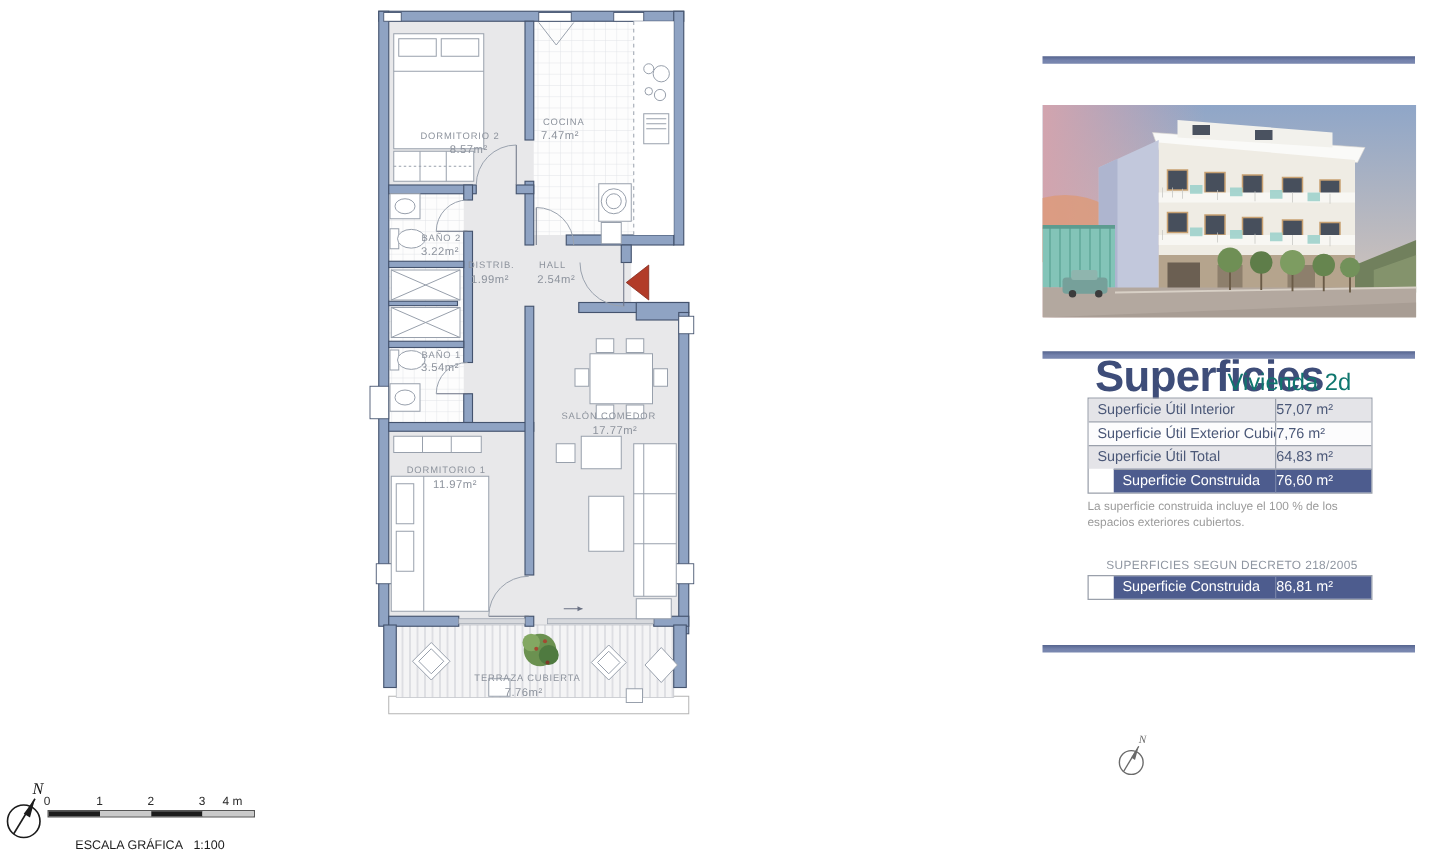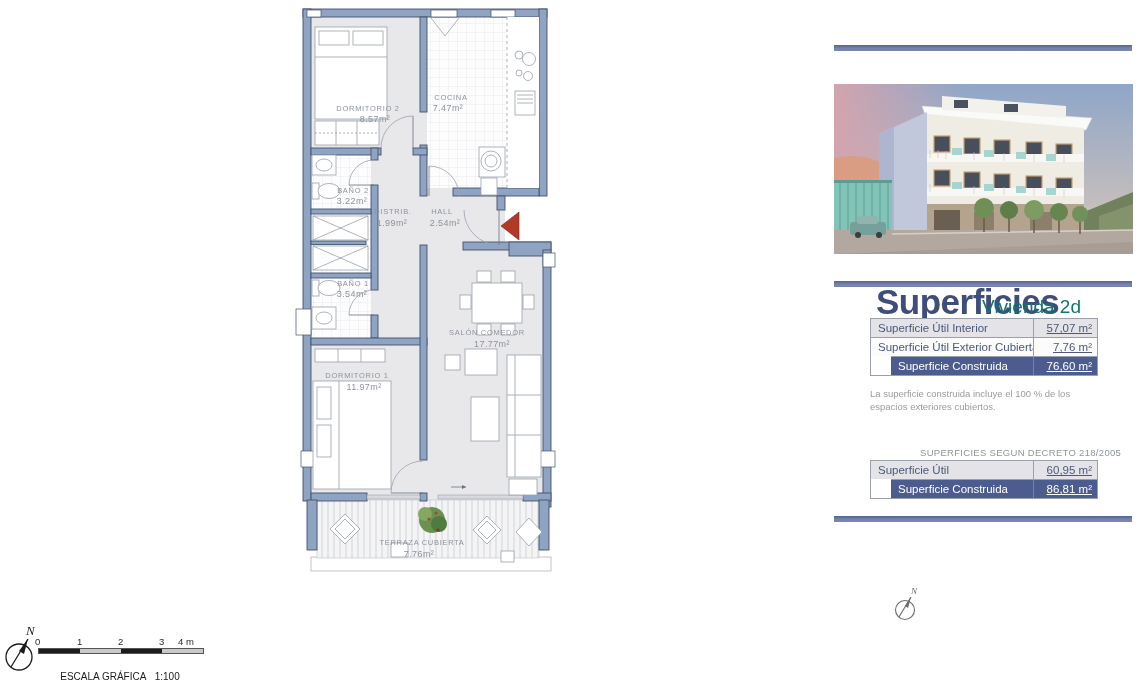--- a/index.html
+++ b/index.html
@@ -30,31 +30,31 @@
 
   .area-table{
     position:absolute;left:870px;width:226px;
     border:1px solid #9aa0ab;font-size:11.5px;color:#4b5878;
   }
   #main-table{top:318px;}
   #decree-table{top:460px;}
   .trow{display:flex;height:18px;line-height:18px;}
   .trow + .trow{border-top:1px solid #9aa0ab;}
   .trow .lbl{flex:1;padding-left:7px;white-space:nowrap;overflow:hidden;}
-  .trow .val{width:58px;text-align:right;padding-right:5px;border-left:1px solid #9aa0ab;text-decoration:underline;}
+  .trow .val{width:58px;padding-right:18px;border-left:1px solid #9aa0ab;}
   .row-grey{background:#e4e4e8;}
   .row-white{background:#fcfcfd;}
   .row-dark{background:#4d5c8e;color:#ffffff;margin-left:20px;}
   .row-dark .val{border-left-color:#7682a8;}
 
   #panel-note{
-    left:870px;top:387px;width:240px;font-size:9.5px;color:#9b9b9b;line-height:1.4;
+    left:870px;top:399px;width:240px;font-size:9.5px;color:#9b9b9b;line-height:1.4;
   }
   #decree-title{
-    left:920px;top:447px;font-size:9.5px;color:#8f96a1;letter-spacing:0.3px;
+    left:885px;top:447px;font-size:9.5px;color:#8f96a1;letter-spacing:0.3px;
   }
 
   
   #floorplan{left:295px;top:5px;width:266px;height:570px;}
   .room-label{fill:#8d939d;font-size:7.5px;letter-spacing:0.7px;text-anchor:middle;
     font-family:"Liberation Sans", sans-serif;}
   .room-area{fill:#8d939d;font-size:9px;letter-spacing:0.4px;text-anchor:middle;
     font-family:"Liberation Sans", sans-serif;}
 
   
@@ -403,35 +403,35 @@
 
 <div id="main-table" class="area-table">
   <div class="trow row-grey">
     <div class="lbl">Superficie Útil Interior</div>
     <div class="val">57,07 m²</div>
   </div>
   <div class="trow row-white">
     <div class="lbl">Superficie Útil Exterior Cubierta</div>
     <div class="val">7,76 m²</div>
   </div>
+  <div class="trow row-grey">
+    <div class="lbl">Superficie Útil Total</div>
+    <div class="val">64,83 m²</div>
+  </div>
   <div class="trow row-dark">
     <div class="lbl">Superficie Construida</div>
     <div class="val">76,60 m²</div>
   </div>
 </div>
 
 <div id="panel-note" class="abs">La superficie construida incluye el 100 % de los espacios exteriores cubiertos.</div>
 
 <div id="decree-title" class="abs">SUPERFICIES SEGUN DECRETO 218/2005</div>
 
 <div id="decree-table" class="area-table">
-  <div class="trow row-grey">
-    <div class="lbl">Superficie Útil</div>
-    <div class="val">60,95 m²</div>
-  </div>
   <div class="trow row-dark">
     <div class="lbl">Superficie Construida</div>
     <div class="val">86,81 m²</div>
   </div>
 </div>
 
 <div id="bar-bottom" class="bar"></div>
 
 <svg id="compass-small" class="abs" viewBox="0 0 34 40">
   <circle cx="15" cy="26" r="9.5" fill="none" stroke="#6a6a6a" stroke-width="1.1"></circle>

